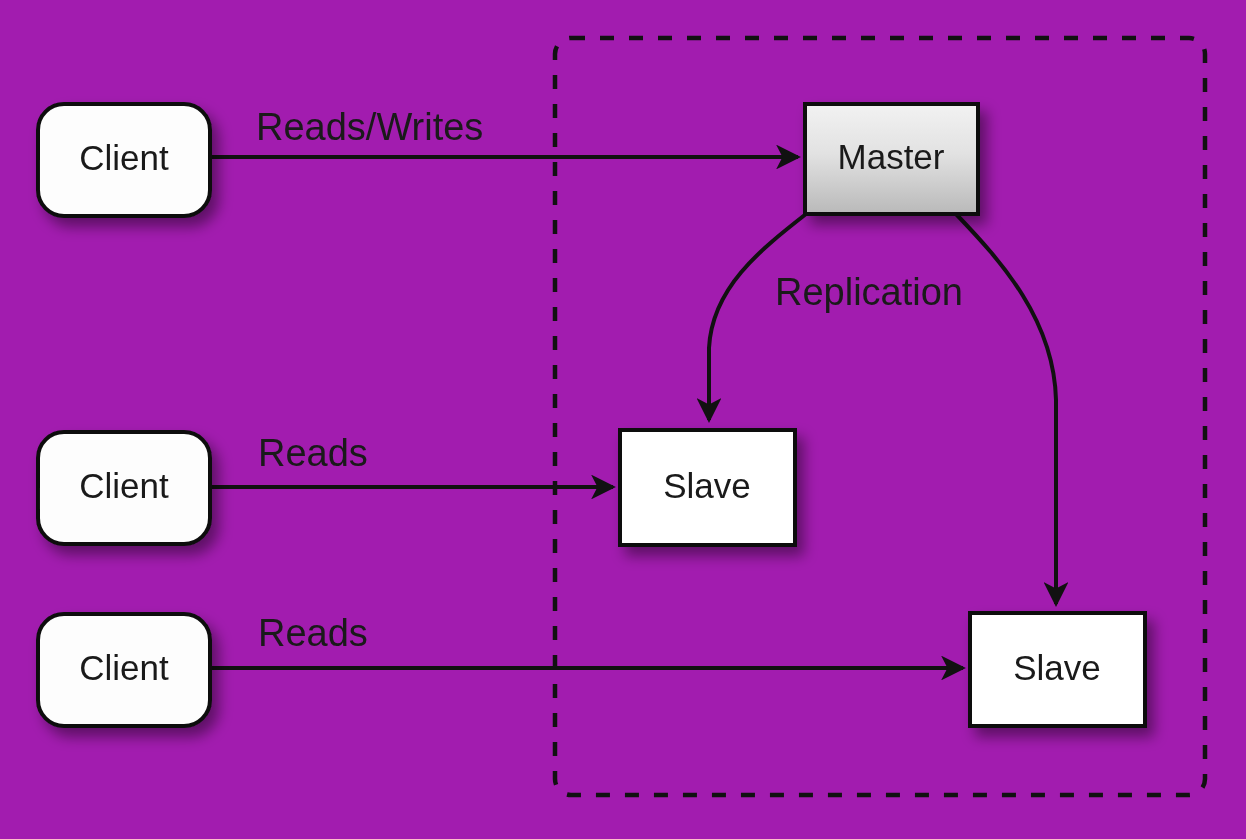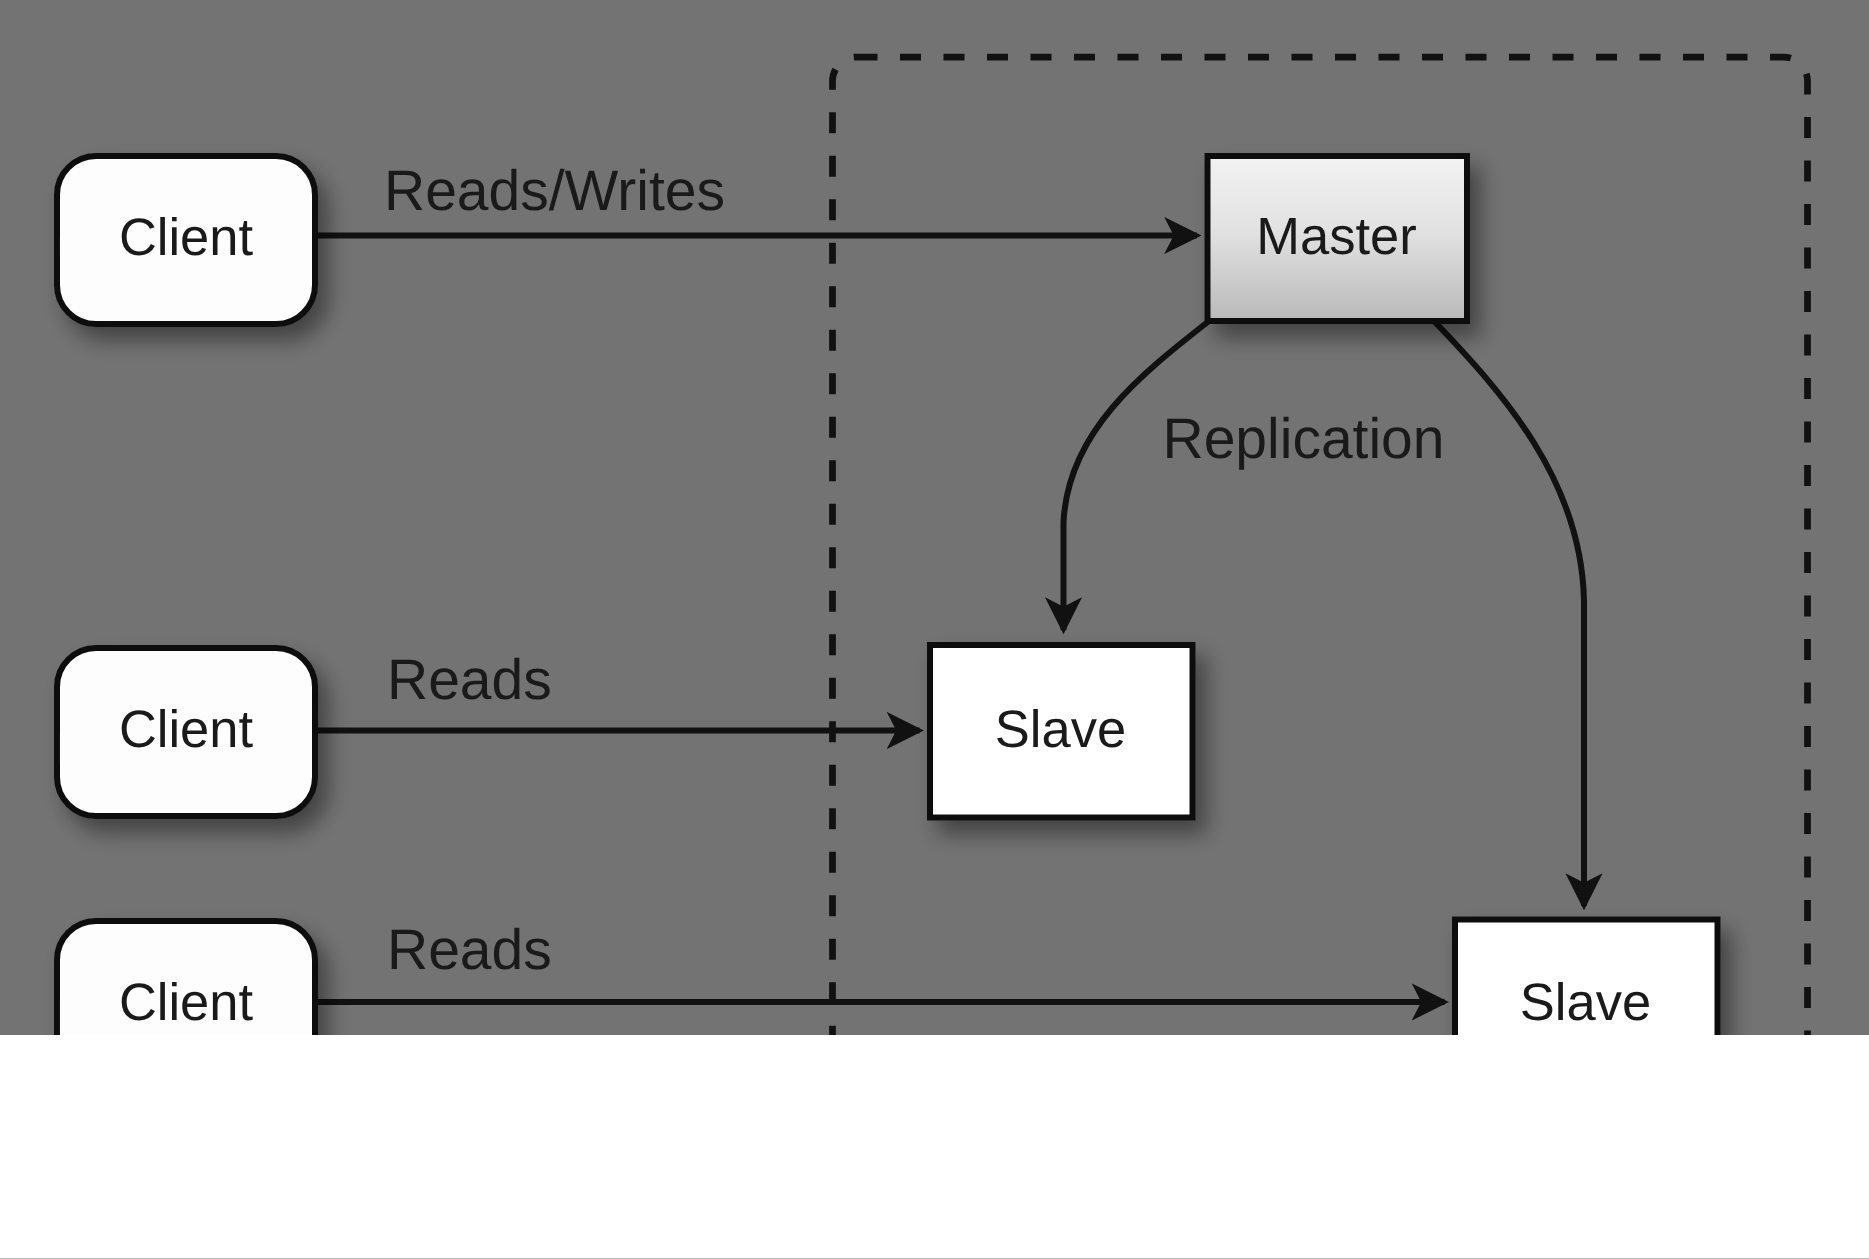--- a/index.html
+++ b/index.html
@@ -3,22 +3,22 @@
 <meta charset="utf-8">
 <style>
   html, body {
     margin: 0;
     padding: 0;
     background: #ffffff;
   }
   #canvas {
     position: relative;
     width: 1246px;
-    height: 690px;
-    background: #737373;
+    height: 839px;
+    background: #a21caf;
     font-family: "Liberation Sans", sans-serif;
     overflow: hidden;
   }
   #diagram-svg {
     position: absolute;
     left: 0;
     top: 0;
     width: 1246px;
     height: 839px;
   }

